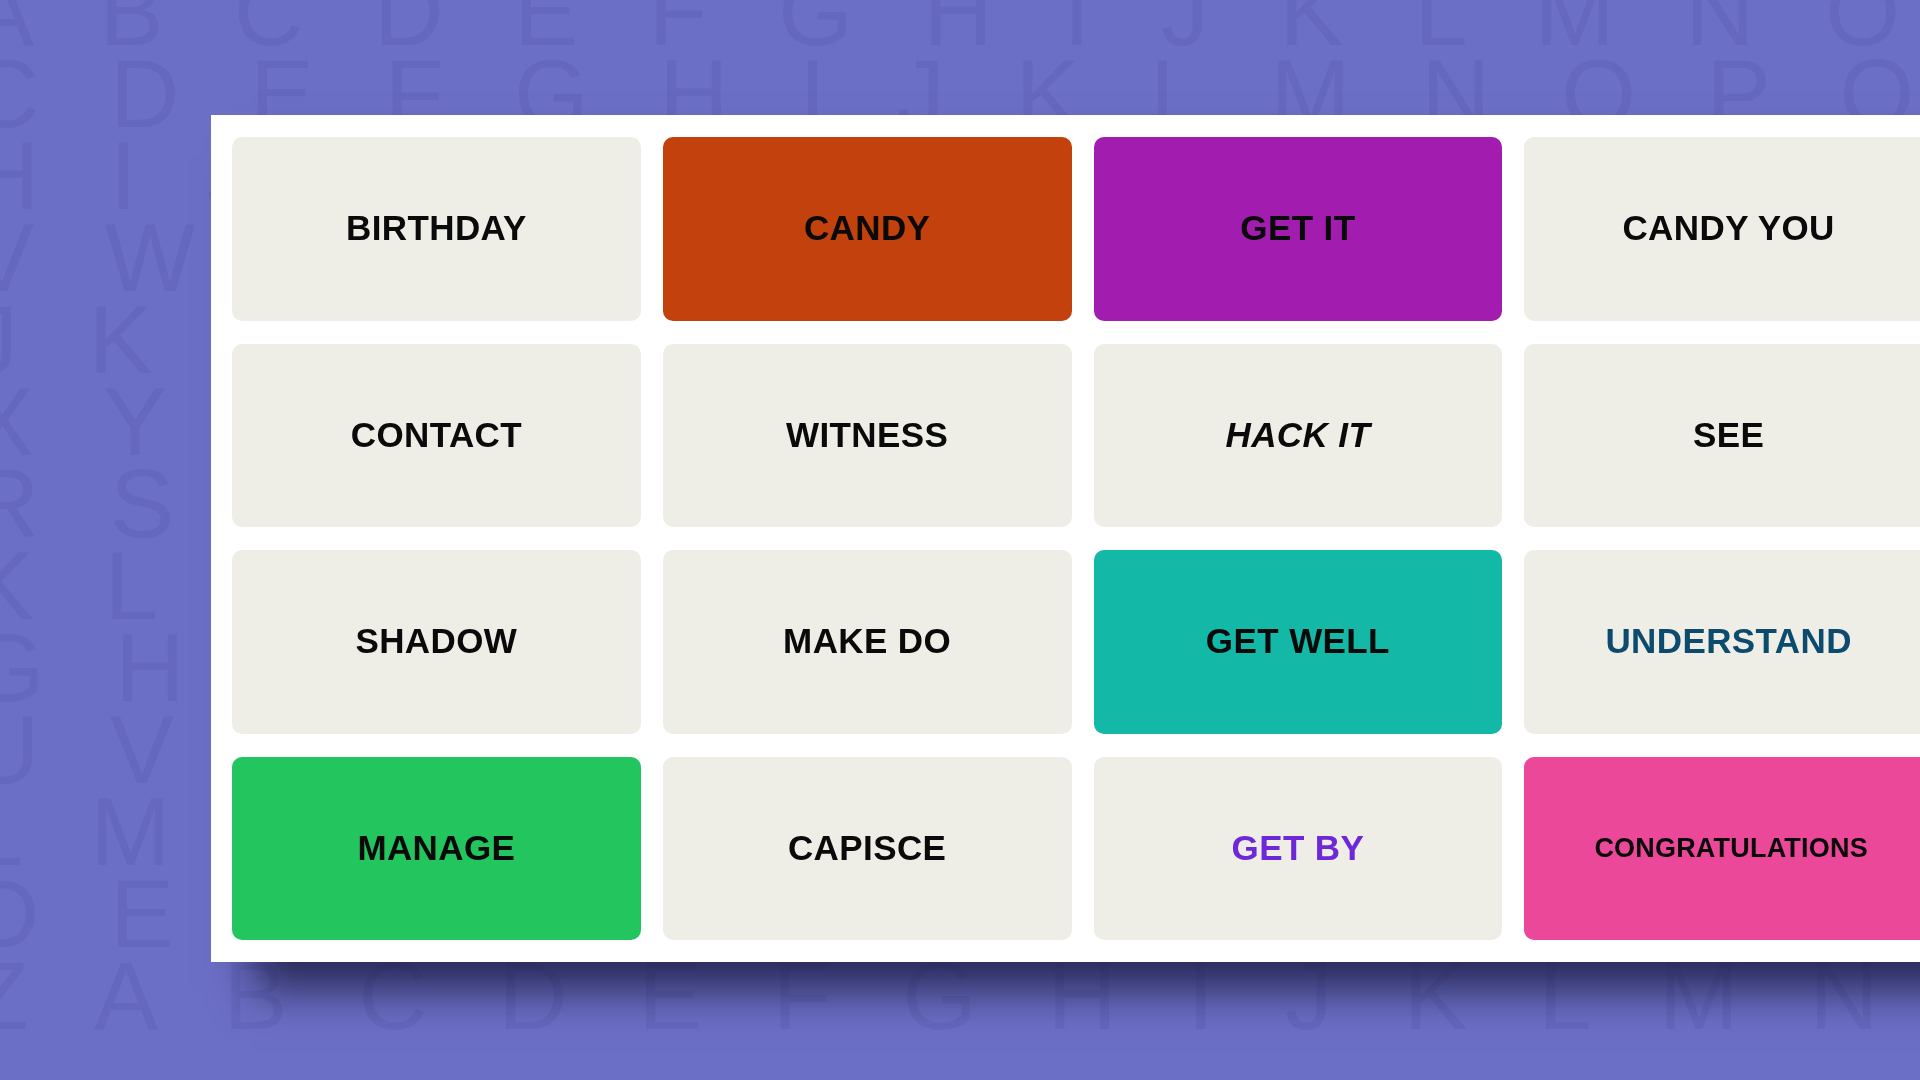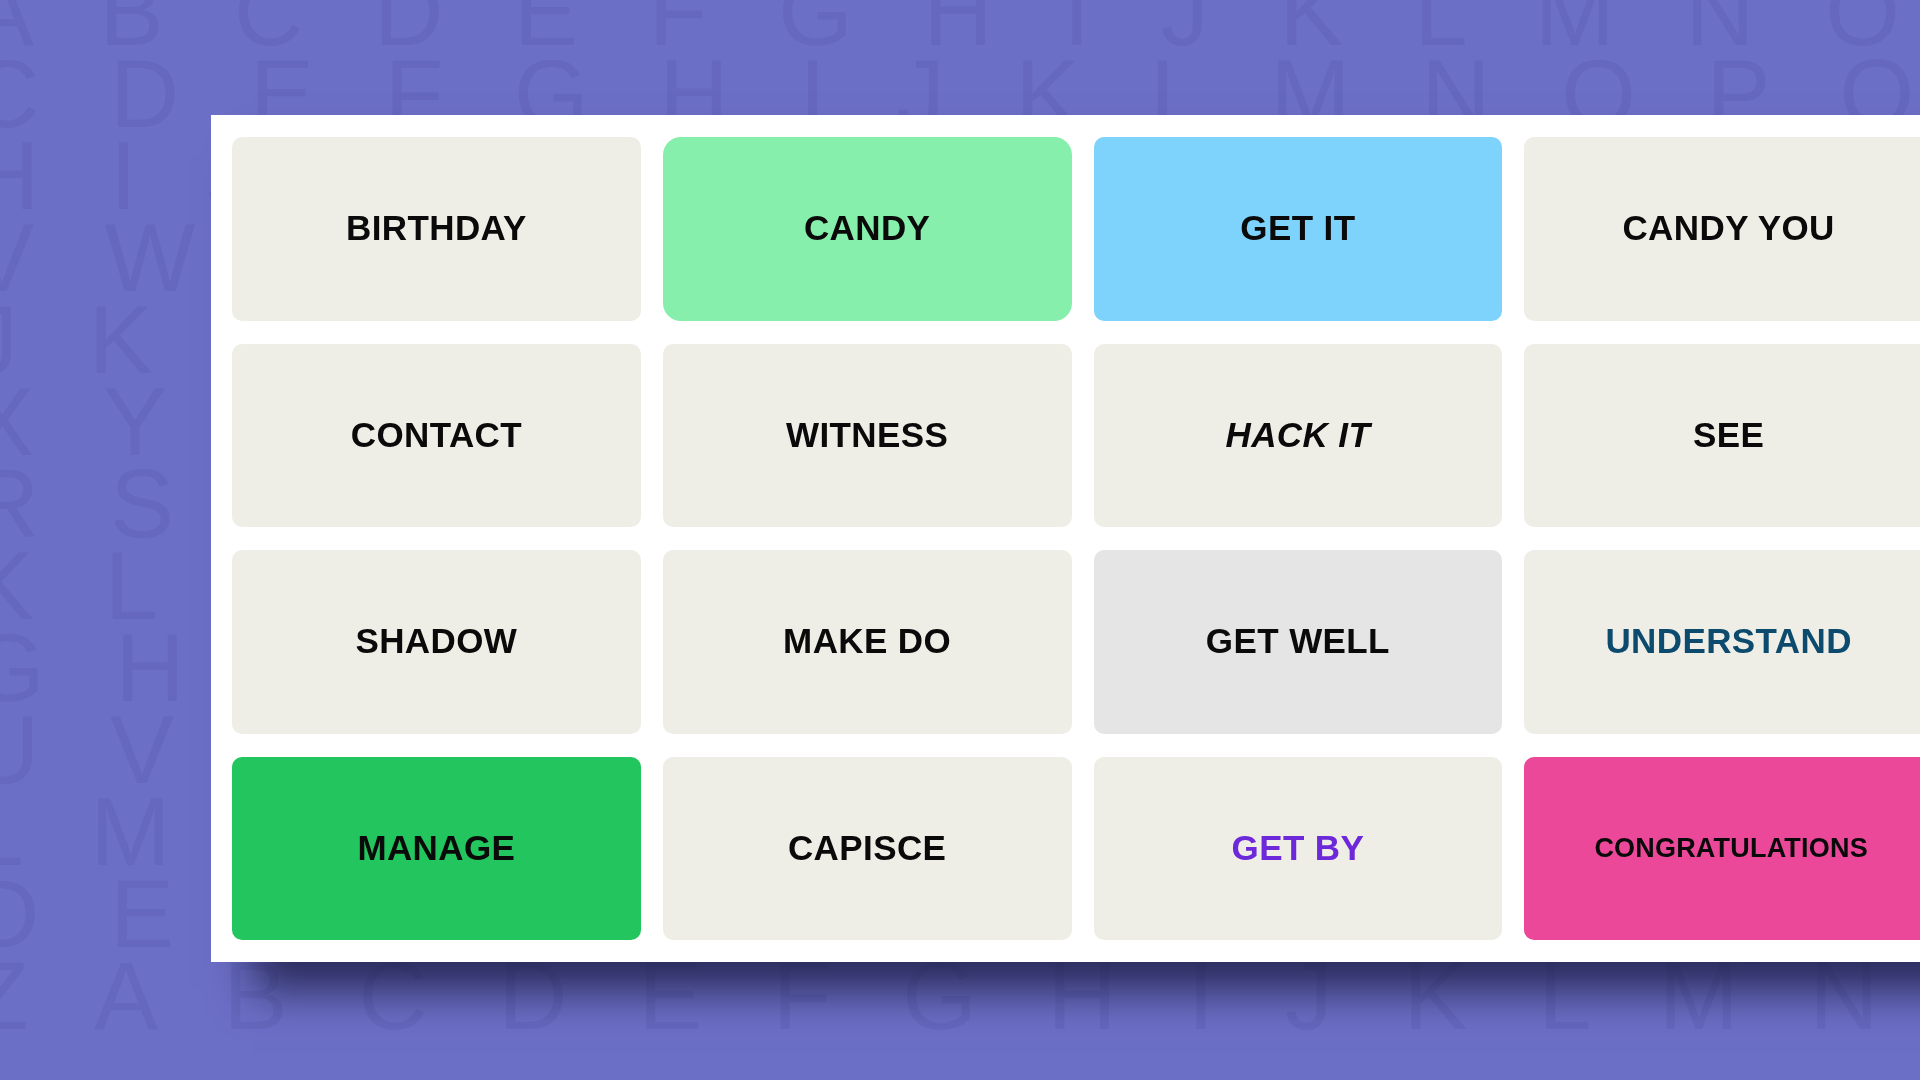--- a/index.html
+++ b/index.html
@@ -109,24 +109,24 @@
       <div class="bg-row" style="top: 784px; color: rgb(101, 104, 190);">L M N O P Q R S T U V W X Y Z A B C D E F G H I J K L M N O P Q</div>
       <div class="bg-row" style="top: 866px; color: rgb(101, 104, 190);">D E F G H I J K L M N O P Q R S T U V W X Y Z A B C D E F G H I</div>
       <div class="bg-row" style="top: 948px; color: rgb(101, 104, 190);">Z A B C D E F G H I J K L M N O P Q R S T U V W X Y Z A B C D E</div>
     </div>
 
   <div id="board-card" style="background: rgb(255, 255, 255);">
     <div id="tile-grid">
         <div class="tile" style="background: rgb(239, 238, 230);">
           <span class="tile-label" style="color: rgb(10, 10, 10);">BIRTHDAY</span>
         </div>
-        <div class="tile" style="background: #86efac; border-radius: 18px;">
+        <div class="tile" style="background: #c2410c;">
           <span class="tile-label" style="color: rgb(10, 10, 10);">CANDY</span>
         </div>
-        <div class="tile" style="background: #7dd3fc;">
+        <div class="tile" style="background: #a21caf;">
           <span class="tile-label" style="color: rgb(10, 10, 10);">GET IT</span>
         </div>
         <div class="tile" style="background: rgb(239, 238, 230);">
           <span class="tile-label" style="color: rgb(10, 10, 10);">CANDY YOU</span>
         </div>
         <div class="tile" style="background: rgb(239, 238, 230);">
           <span class="tile-label" style="color: rgb(10, 10, 10);">CONTACT</span>
         </div>
         <div class="tile" style="background: rgb(239, 238, 230);">
           <span class="tile-label" style="color: rgb(10, 10, 10);">WITNESS</span>
@@ -136,21 +136,21 @@
         </div>
         <div class="tile" style="background: rgb(239, 238, 230);">
           <span class="tile-label" style="color: rgb(10, 10, 10);">SEE</span>
         </div>
         <div class="tile" style="background: rgb(239, 238, 230);">
           <span class="tile-label" style="color: rgb(10, 10, 10);">SHADOW</span>
         </div>
         <div class="tile" style="background: rgb(239, 238, 230);">
           <span class="tile-label" style="color: rgb(10, 10, 10);">MAKE DO</span>
         </div>
-        <div class="tile" style="background: #e5e5e5;">
+        <div class="tile" style="background: #14b8a6;">
           <span class="tile-label" style="color: rgb(10, 10, 10);">GET WELL</span>
         </div>
         <div class="tile" style="background: rgb(239, 238, 230);">
           <span class="tile-label" style="color: #0c4a6e;">UNDERSTAND</span>
         </div>
         <div class="tile" style="background: #22c55e;">
           <span class="tile-label" style="color: rgb(10, 10, 10);">MANAGE</span>
         </div>
         <div class="tile" style="background: rgb(239, 238, 230);">
           <span class="tile-label" style="color: rgb(10, 10, 10);">CAPISCE</span>

